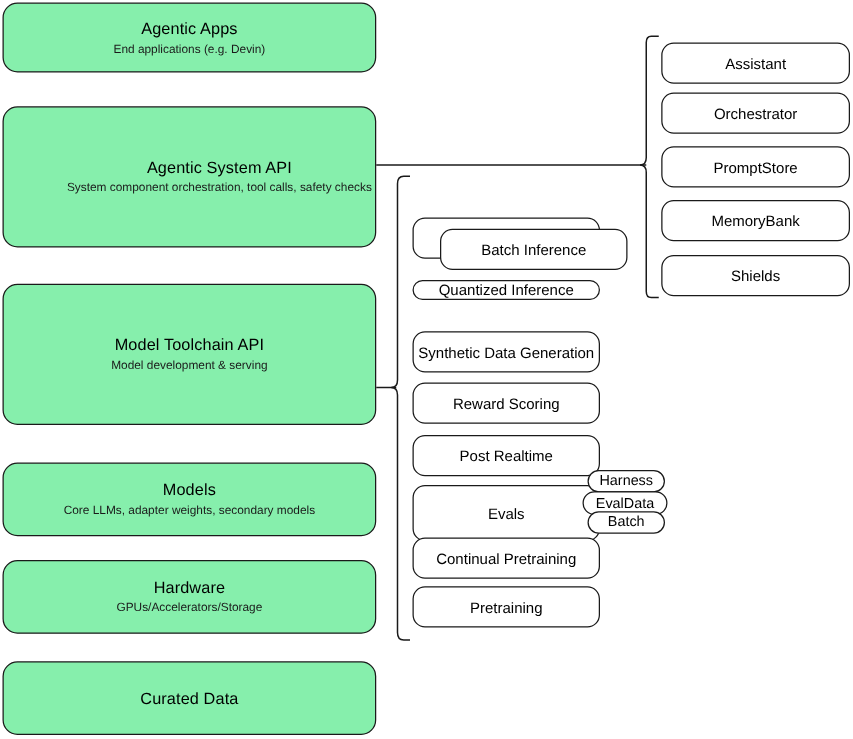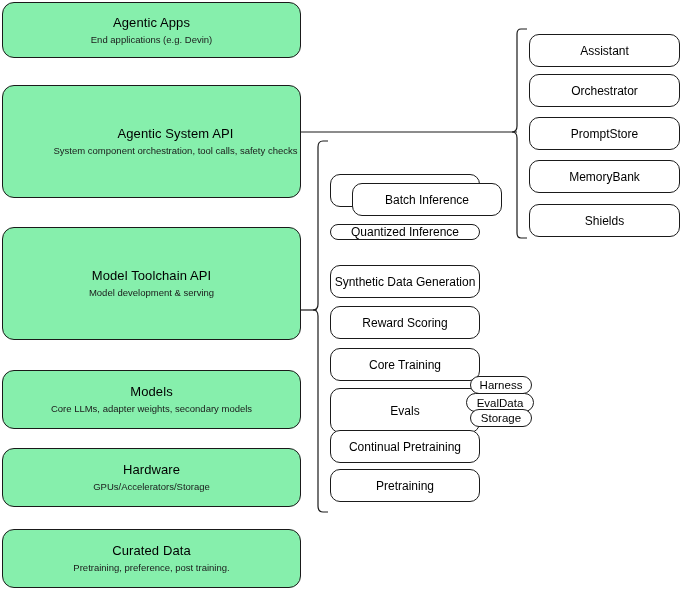--- a/index.html
+++ b/index.html
@@ -117,36 +117,35 @@
     <div class="subtitle">Core LLMs, adapter weights, secondary models</div>
   </div>
 
   <div class="node" style="left:2px; top:448px; width:299px; height:59px;">
     <div class="title">Hardware</div>
     <div class="subtitle">GPUs/Accelerators/Storage</div>
   </div>
 
   <div class="node" style="left:2px; top:529px; width:299px; height:59px;">
     <div class="title">Curated Data</div>
-    <div class="subtitle">Pretraining, preference, post training.</div>
   </div>
 
   <div class="stack-node" style="left:330px; top:135px; width:150px; height:33px;margin-top:39px;">Realtime Inference</div>
   <div class="stack-node" style="left:330px; top:183px; width:150px; height:33px;margin-left:22px;">Batch Inference</div>
   <div class="stack-node" style="left:330px; top:224px; width:150px; height:16px;">Quantized Inference</div>
   <div class="stack-node" style="left:330px; top:265px; width:150px; height:33px;">Synthetic Data Generation</div>
   <div class="stack-node" style="left:330px; top:306px; width:150px; height:33px;">Reward Scoring</div>
-  <div class="stack-node" style="left:330px; top:348px; width:150px; height:33px;">Core Training</div>
+  <div class="stack-node" style="left:330px; top:348px; width:150px; height:33px;">Post Realtime</div>
   <div class="stack-node" style="left:330px; top:388px; width:150px; height:45px;text-align:right;">Evals</div>
   <div class="stack-node" style="left:330px; top:430px; width:150px; height:33px;">Continual Pretraining</div>
   <div class="stack-node" style="left:330px; top:469px; width:150px; height:33px;">Pretraining</div>
 
   <div class="pill" style="left:470px; top:376px; width:62px; height:18px;">Harness</div>
   <div class="pill" style="left:466px; top:393px; width:68px; height:19px;">EvalData</div>
-  <div class="pill" style="left:470px; top:409px; width:62px; height:18px;">Storage</div>
+  <div class="pill" style="left:470px; top:409px; width:62px; height:18px;">Batch</div>
 
   <div class="stack-node" style="left:529px; top:34px; width:151px; height:33px;text-align:right;">Assistant</div>
   <div class="stack-node" style="left:529px; top:74px; width:151px; height:33px;">Orchestrator</div>
   <div class="stack-node" style="left:529px; top:117px; width:151px; height:33px;">PromptStore</div>
   <div class="stack-node" style="left:529px; top:160px; width:151px; height:33px;">MemoryBank</div>
   <div class="stack-node" style="left:529px; top:204px; width:151px; height:33px;">Shields</div>
 
 </div>
 
 </body></html>

